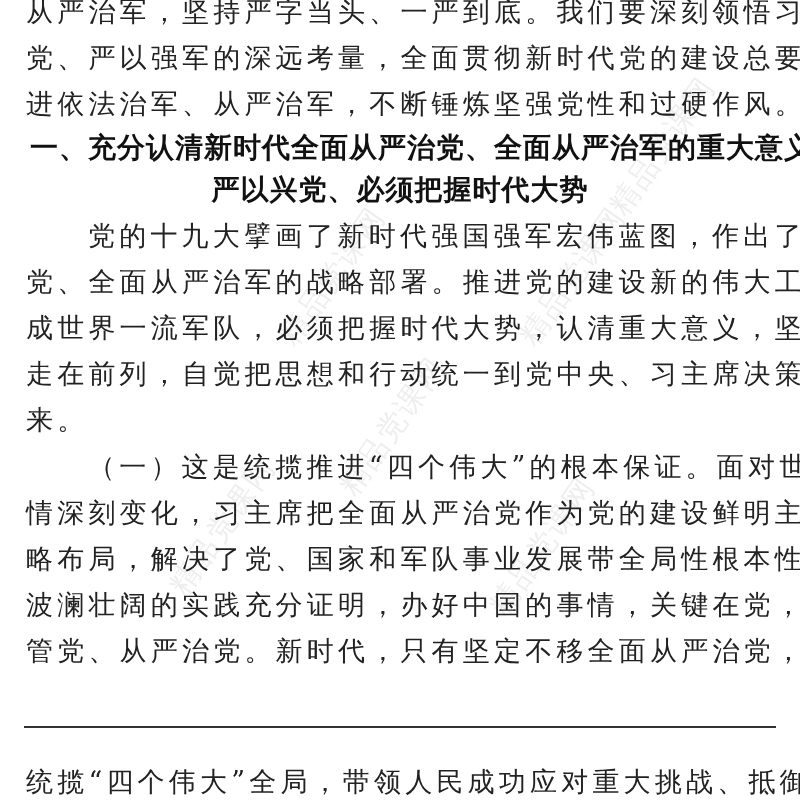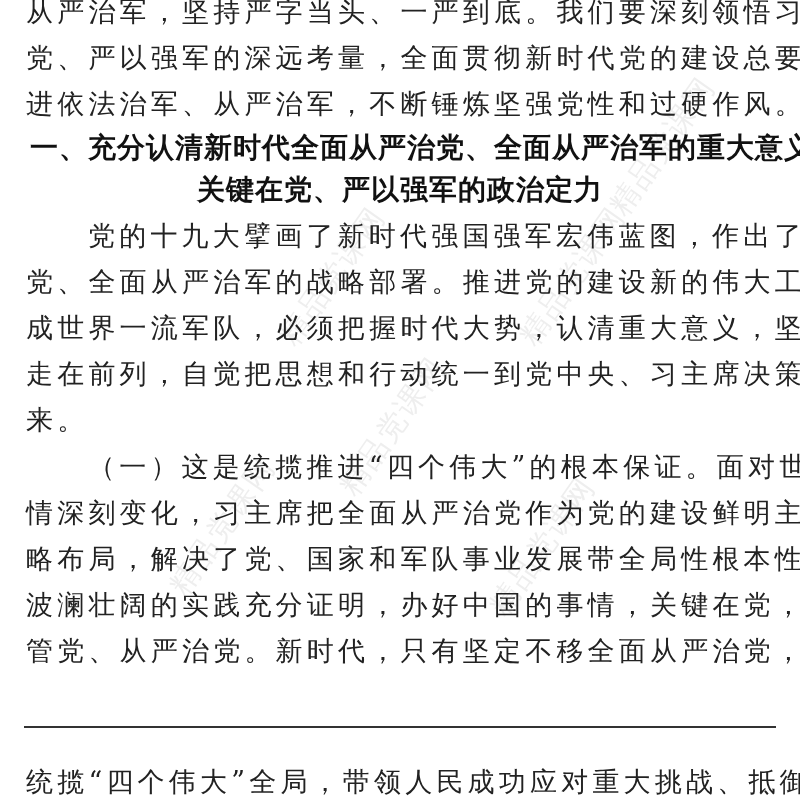--- a/index.html
+++ b/index.html
@@ -90,21 +90,21 @@
   <div class="watermark" style="left:330px; top:480px;">精品党课网</div>
   <div class="watermark" style="left:160px; top:580px;">精品党课网</div>
   <div class="watermark" style="left:480px; top:600px;">精品党课网</div>
   <div class="watermark" style="left:600px; top:200px;">精品党课网</div>
 
   <div class="line" style="top:-11px;">从严治军，坚持严字当头、一严到底。我们要深刻领悟习主席严以兴</div>
   <div class="line" style="top:35px;">党、严以强军的深远考量，全面贯彻新时代党的建设总要求，深入推</div>
   <div class="line short" style="top:81px;">进依法治军、从严治军，不断锤炼坚强党性和过硬作风。</div>
 
   <div class="heading h1" style="top:126px;">一、充分认清新时代全面从严治党、全面从严治军的重大意义，坚定</div>
-  <div class="heading h2" style="top:168px;">关键在党、严以强军的政治定力</div>
+  <div class="heading h2" style="top:168px;">严以兴党、必须把握时代大势</div>
 
   <div class="line indent" style="top:213px;">党的十九大擘画了新时代强国强军宏伟蓝图，作出了全面从严治</div>
   <div class="line" style="top:259px;">党、全面从严治军的战略部署。推进党的建设新的伟大工程、全面建</div>
   <div class="line" style="top:305px;">成世界一流军队，必须把握时代大势，认清重大意义，坚持标准更高、</div>
   <div class="line" style="top:351px;">走在前列，自觉把思想和行动统一到党中央、习主席决策部署要求上</div>
   <div class="line short" style="top:397px;">来。</div>
 
   <div class="line indent" style="top:444px;">（一）这是统揽推进“四个伟大”的根本保证。面对世情国情党</div>
   <div class="line" style="top:490px;">情深刻变化，习主席把全面从严治党作为党的建设鲜明主题，摆上战</div>
   <div class="line" style="top:536px;">略布局，解决了党、国家和军队事业发展带全局性根本性方向性问题。</div>

